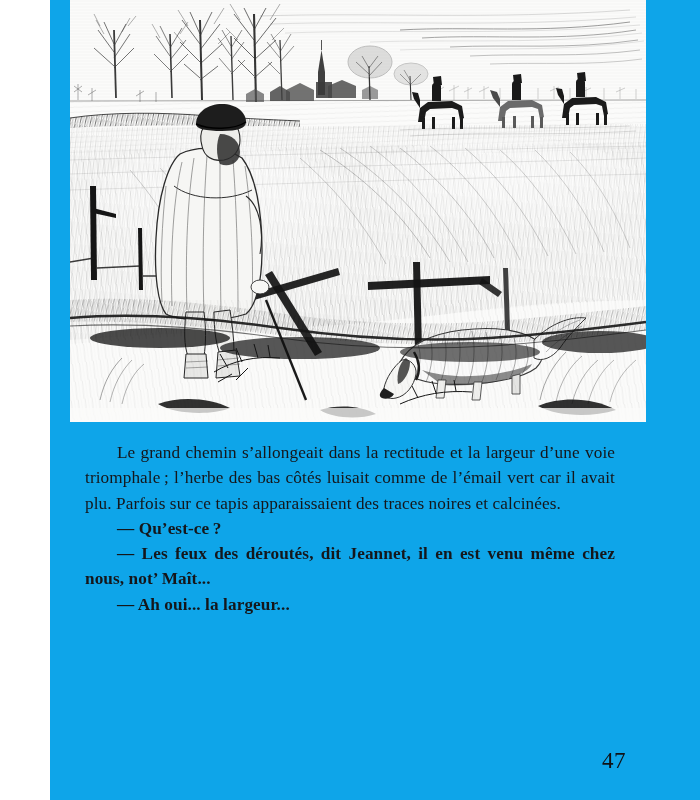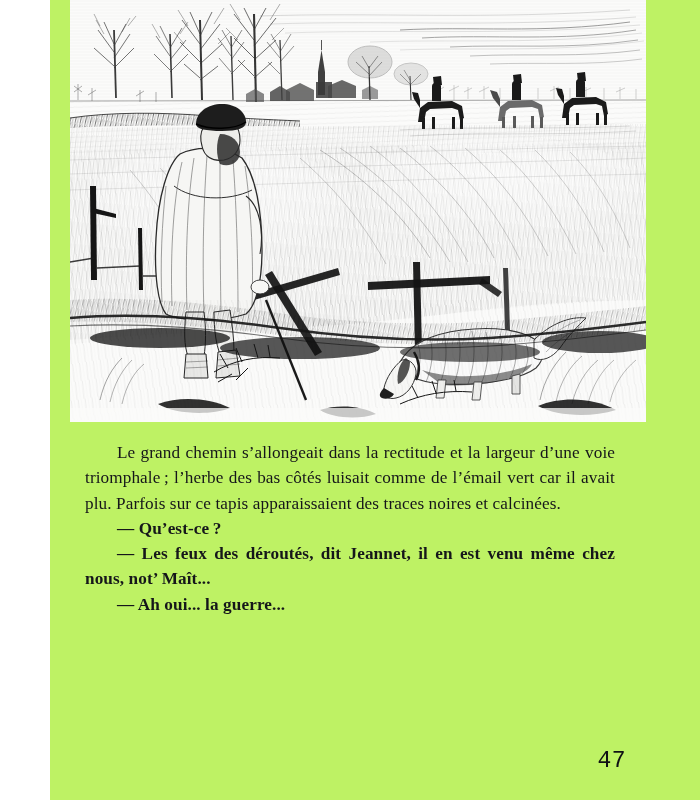--- a/index.html
+++ b/index.html
@@ -13,21 +13,21 @@
     height: 800px;
     overflow: hidden;
     font-family: "Liberation Serif", "DejaVu Serif", serif;
   }
 
   
   .page {
     position: relative;
     width: 700px;
     height: 800px;
-    background: #bef264;
+    background: #0ea5e9;
     box-sizing: border-box;
   }
   
   .page-gutter {
     position: absolute;
     left: 0; top: 0;
     width: 50px; height: 800px;
     background: #ffffff;
   }
 
@@ -72,21 +72,21 @@
   }
   .gap { height: 25px; }
 
   
   .folio {
     position: absolute;
     right: 74px;
     bottom: 26px;
     font-size: 23px;
     color: #101114;
-    font-family: Liberation Mono, monospace;
+    font-family: Liberation Serif, serif;
     letter-spacing: 0.5px;
   }
 </style>
 </head>
 <body>
 
 <div class="page">
 
   <div class="page-gutter"></div>
 
@@ -447,19 +447,19 @@
 
         <rect x="0" y="408" width="576" height="14" fill="#fbfbfa" opacity="0.75"></rect>
       </g>
     </svg>
   </div>
 
   <div class="textblock">
     <p class="para">Le grand chemin s’allongeait dans la rectitude et la largeur d’une voie triomphale ; l’herbe des bas côtés luisait comme de l’émail vert car il avait plu. Parfois sur ce tapis apparaissaient des traces noires et calcinées.</p>
     <p class="dialogue">— Qu’est-ce ?</p>
     <p class="dialogue">— Les feux des déroutés, dit Jeannet, il en est venu même chez nous, not’ Maît...</p>
-    <p class="dialogue">— Ah oui... la guerre...</p>
+    <p class="dialogue">— Ah oui... la largeur...</p>
     <div class="gap"></div>
   </div>
 
   <div class="folio">47</div>
 
 </div>
 
 </body></html>

